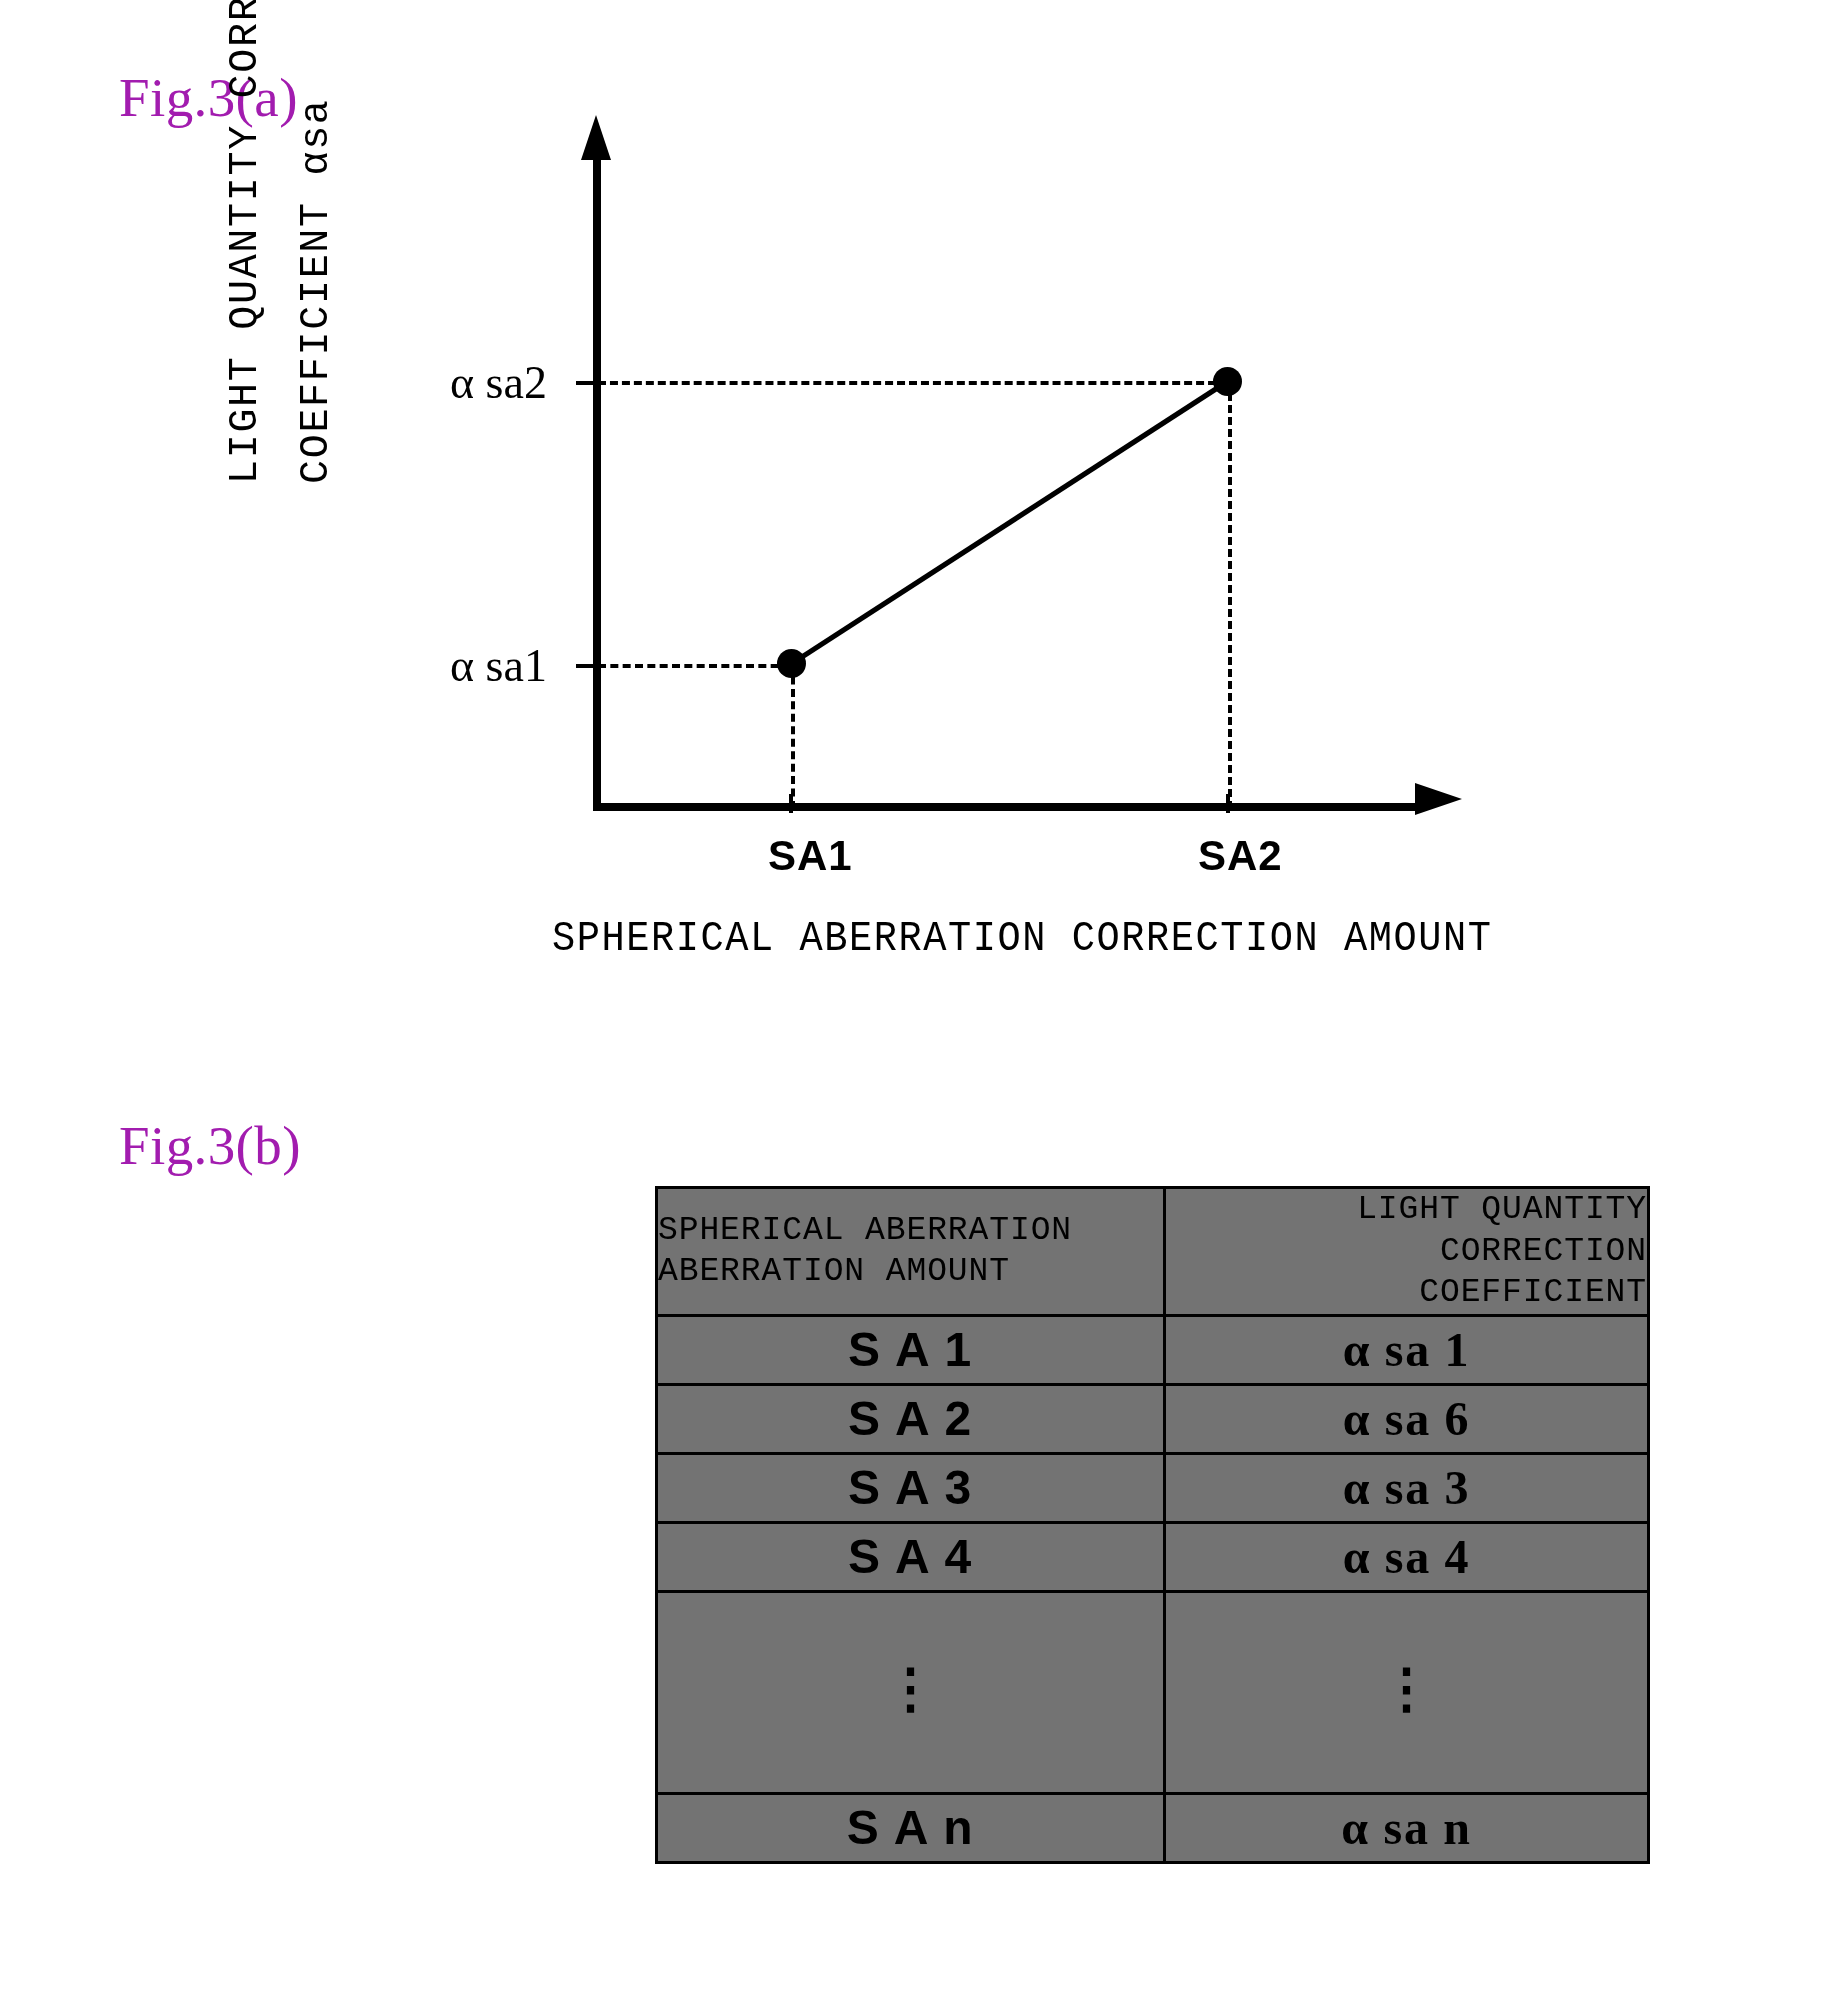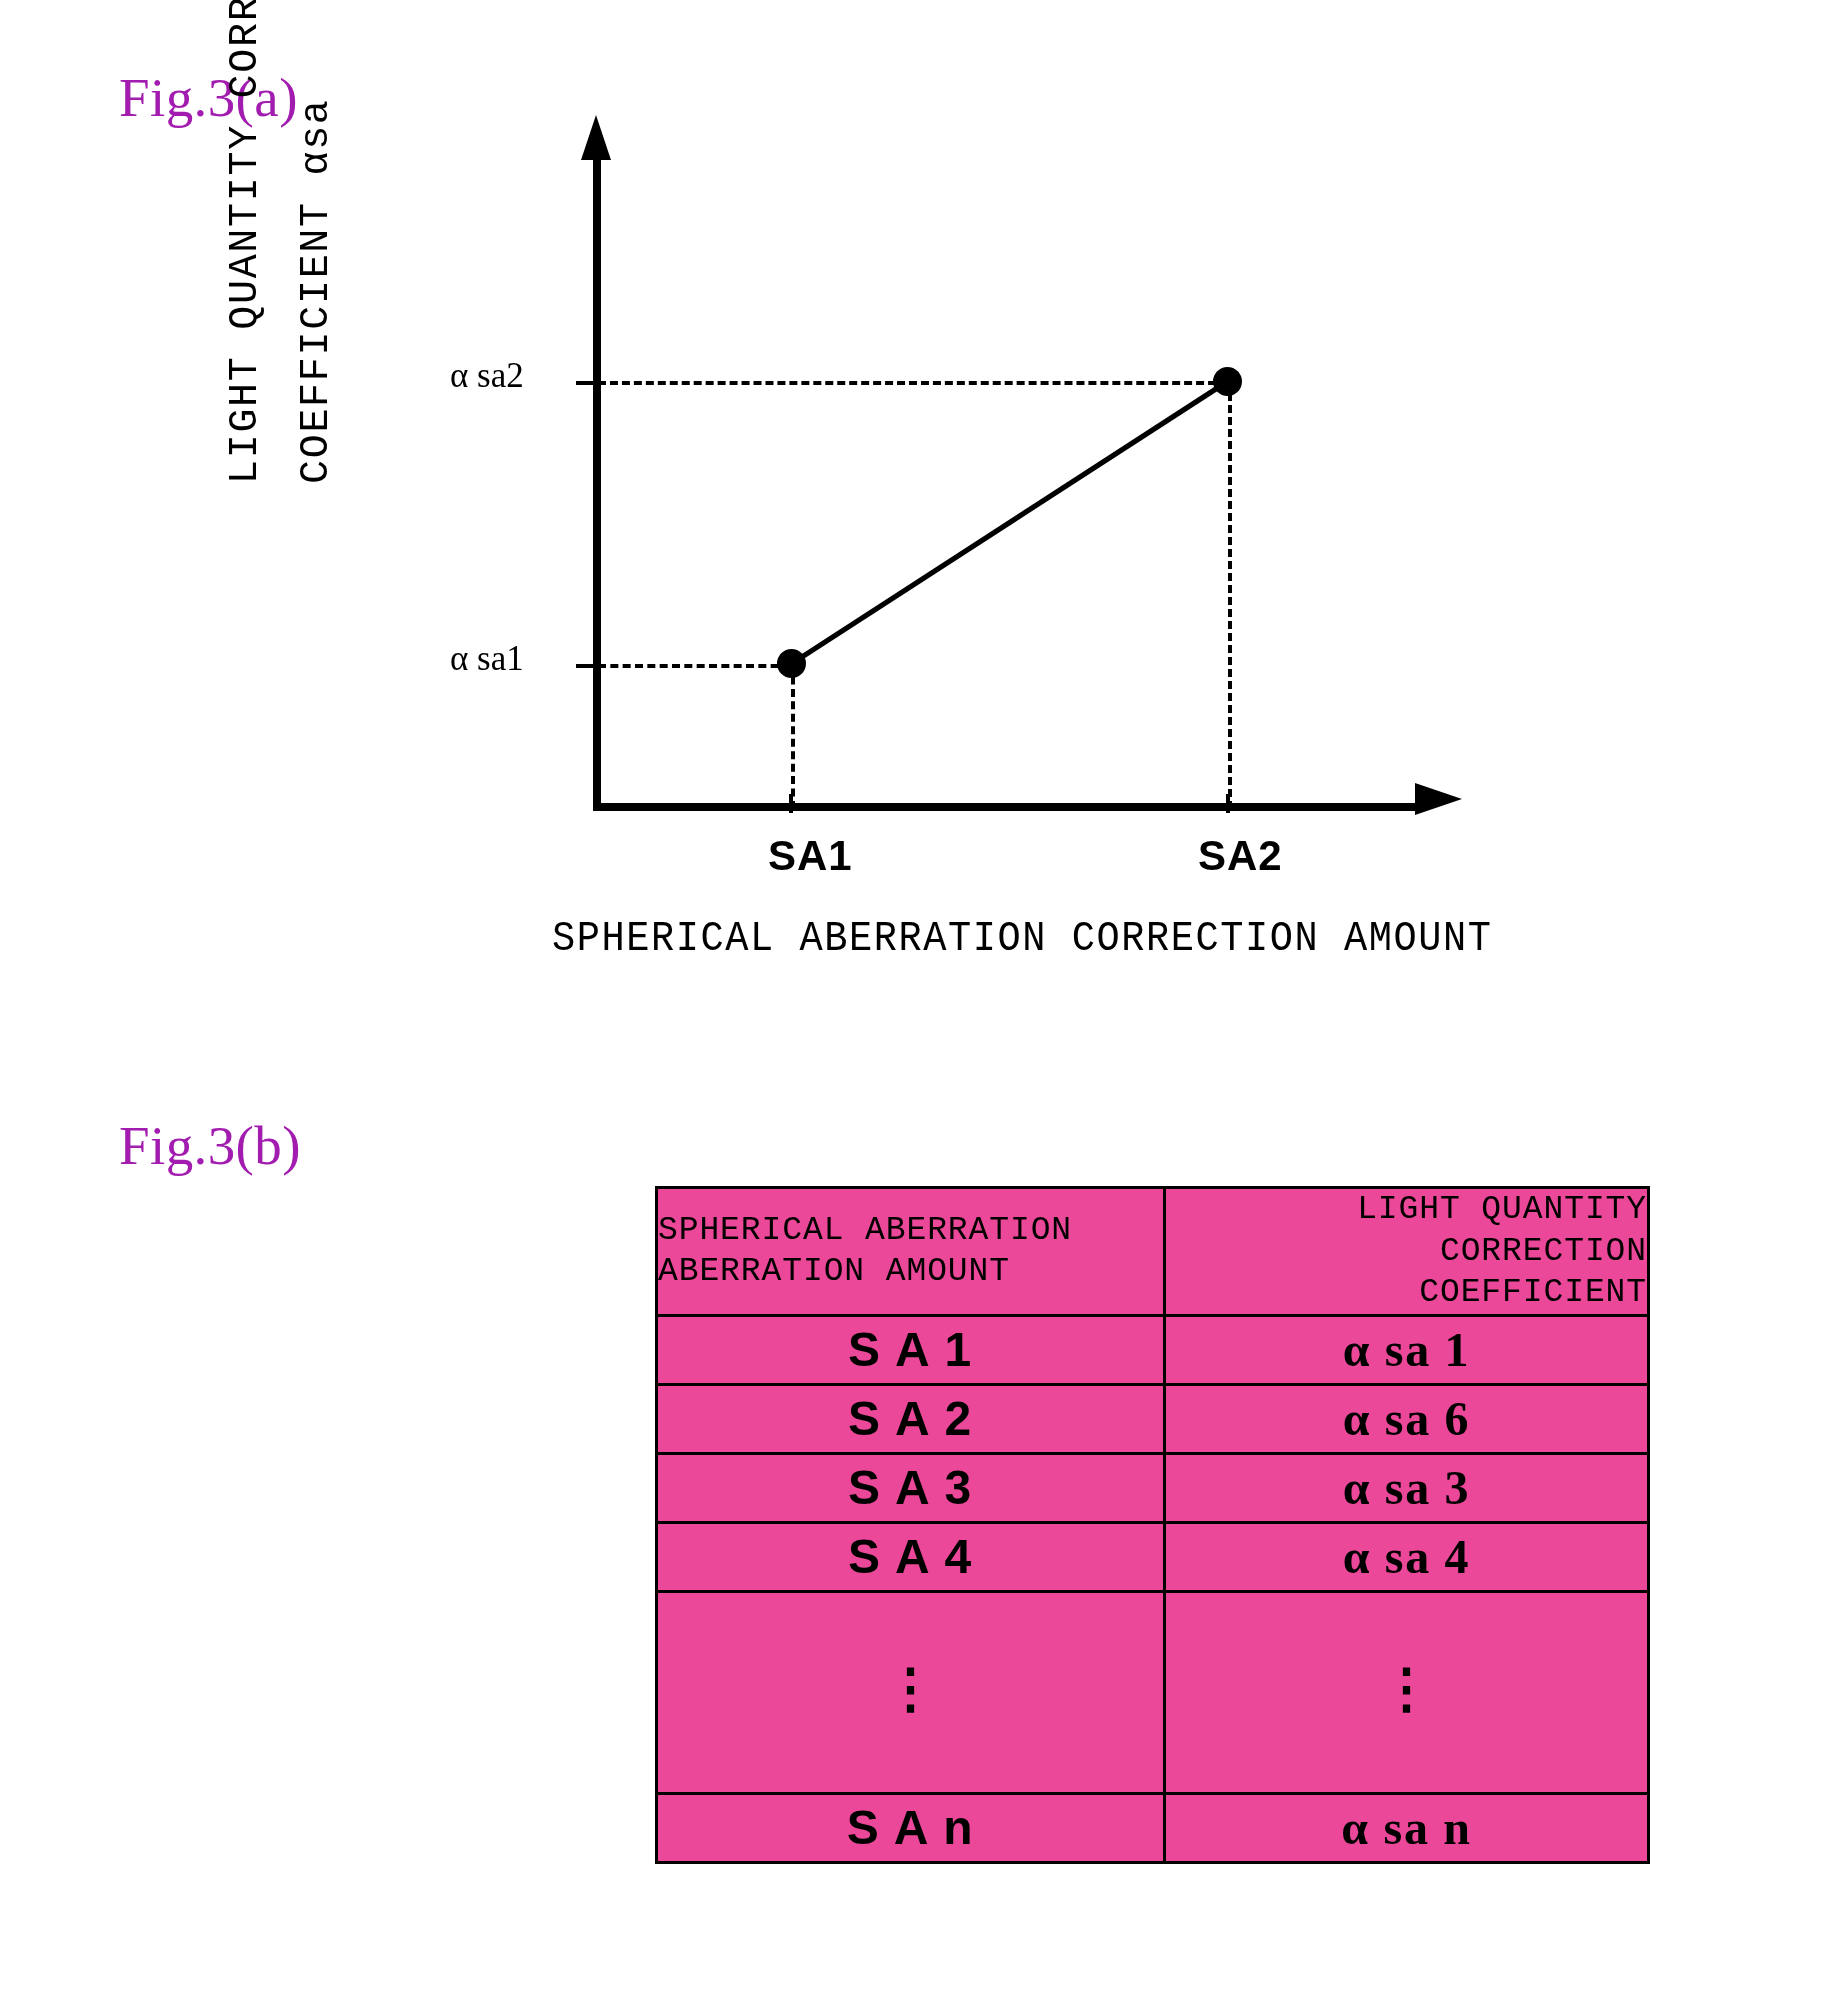--- a/index.html
+++ b/index.html
@@ -31,41 +31,41 @@
   .ytick{width:19px;height:4.3px;left:576px;}
   .xtick{height:19px;width:4.3px;top:794px;}
 
   
   .dash-h{position:absolute;height:0;border-top:4.3px dashed #000;}
   .dash-v{position:absolute;width:0;border-left:4.3px dashed #000;}
   .pt{position:absolute;width:29px;height:29px;border-radius:50%;background:#000;}
 
   
   .ylabel-tick{position:absolute;font-family:"Liberation Serif",serif;
-               font-size:35px;white-space:nowrap;text-align:right;}
+               font-size:46px;white-space:nowrap;text-align:right;}
   .xlabel-tick{position:absolute;font-family:"Liberation Sans",sans-serif;
                font-size:42px;font-weight:bold;letter-spacing:0.9px;white-space:nowrap;}
 
   
   #x-title{position:absolute;left:552px;top:915px;
            font-family:"Liberation Mono",monospace;font-size:42px;
            letter-spacing:1.7px;white-space:nowrap;transform:scaleX(.92);
            transform-origin:left center;}
   #y-title{position:absolute;left:223px;top:484px;width:0;height:0;}
   #y-title .ytxt{position:absolute;transform:rotate(-90deg);
                  transform-origin:left top;white-space:nowrap;
                  font-family:"Liberation Mono",monospace;font-size:40px;
                  letter-spacing:1.7px;}
   #y-title .line1{left:0px;top:0px;}
   #y-title .line2{left:71px;top:0px;}
 
   
   #table-wrap{position:absolute;left:655px;top:1186px;width:993px;}
   table#fig-b-table{border-collapse:collapse;width:993px;
-                    table-layout:fixed;background:#ec4899;}
+                    table-layout:fixed;background:#737373;}
   table#fig-b-table td{border:3.5px solid #000;padding:0;vertical-align:middle;}
   td.hdr{padding:12px 8.6px 15.6px 19px;text-align:left;
          font-family:"Liberation Mono",monospace;font-size:33px;
          line-height:1.26;letter-spacing:0.9px;}
   td.hdr.right{padding-left:36px;text-align:right;}
   td.cell{height:66px;text-align:center;
           font-family:"Liberation Sans",sans-serif;font-size:48px;
           font-weight:bold;letter-spacing:1.7px;}
   td.cell.greek{font-family:"Liberation Serif",serif;font-weight:bold;}
   td.dots{height:199px;text-align:center;vertical-align:middle;}

